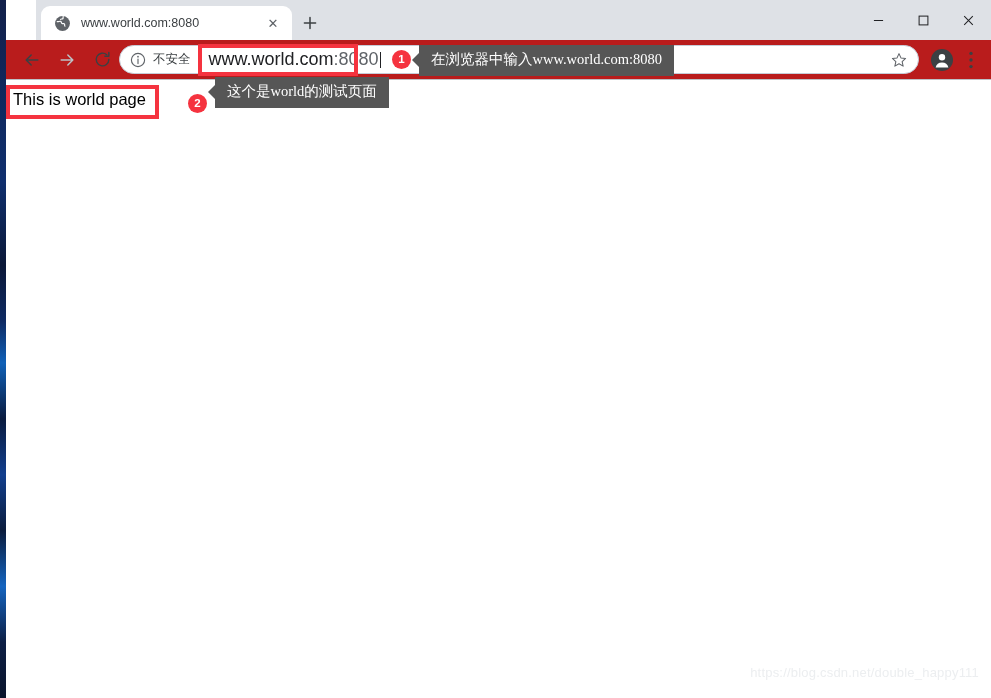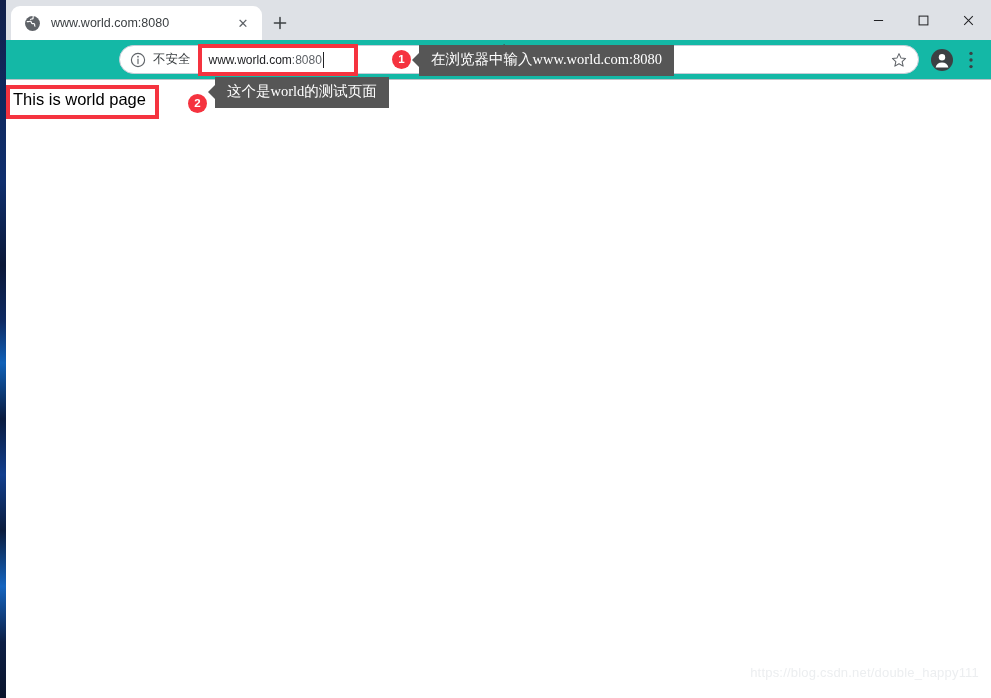--- a/index.html
+++ b/index.html
@@ -30,20 +30,21 @@
     left: 6px; top: 0;
     width: 985px; height: 698px;
     background: #ffffff;
   }
 
   
   #tab-strip {
     position: relative;
     height: 40px;
     background: #dee1e6;
+    margin-left: 30px;
   }
   #tab {
     position: absolute;
     left: 5px; top: 6px;
     width: 251px; height: 34px;
     background: #ffffff;
     border-radius: 9px 9px 0 0;
     display: flex;
     align-items: center;
   }
@@ -85,25 +86,24 @@
   .win-btn {
     width: 45px; height: 40px;
     display: flex; align-items: center; justify-content: center;
     color: #202124;
   }
 
   
   #toolbar {
     position: relative;
     height: 39px;
-    background: #14b8a6;
+    background: #b91c1c;
     border-bottom: 1px solid #bdc1c6;
     display: flex;
     align-items: center;
-    flex-direction: column;
   }
   .nav-btn {
     width: 28px; height: 28px;
     margin-left: 7px;
     display: flex; align-items: center; justify-content: center;
   }
   #back-button  { margin-left: 12px; color: #3c4043; }
   #forward-button { color: #bdc1c6; }
   #reload-button { color: #3c4043; }
 
@@ -137,21 +137,21 @@
   }
   #omnibox-divider {
     width: 1px;
     height: 16px;
     background: #dadce0;
     margin-left: 9px;
     flex: 0 0 auto;
   }
   #url-text {
     margin-left: 8px;
-    font-size: 12px;
+    font-size: 18px;
     color: #202124;
     white-space: nowrap;
     display: flex;
     align-items: center;
   }
   #url-port { color: #5f6368; }
   #url-caret {
     display: inline-block;
     width: 1px;
     height: 16px;

